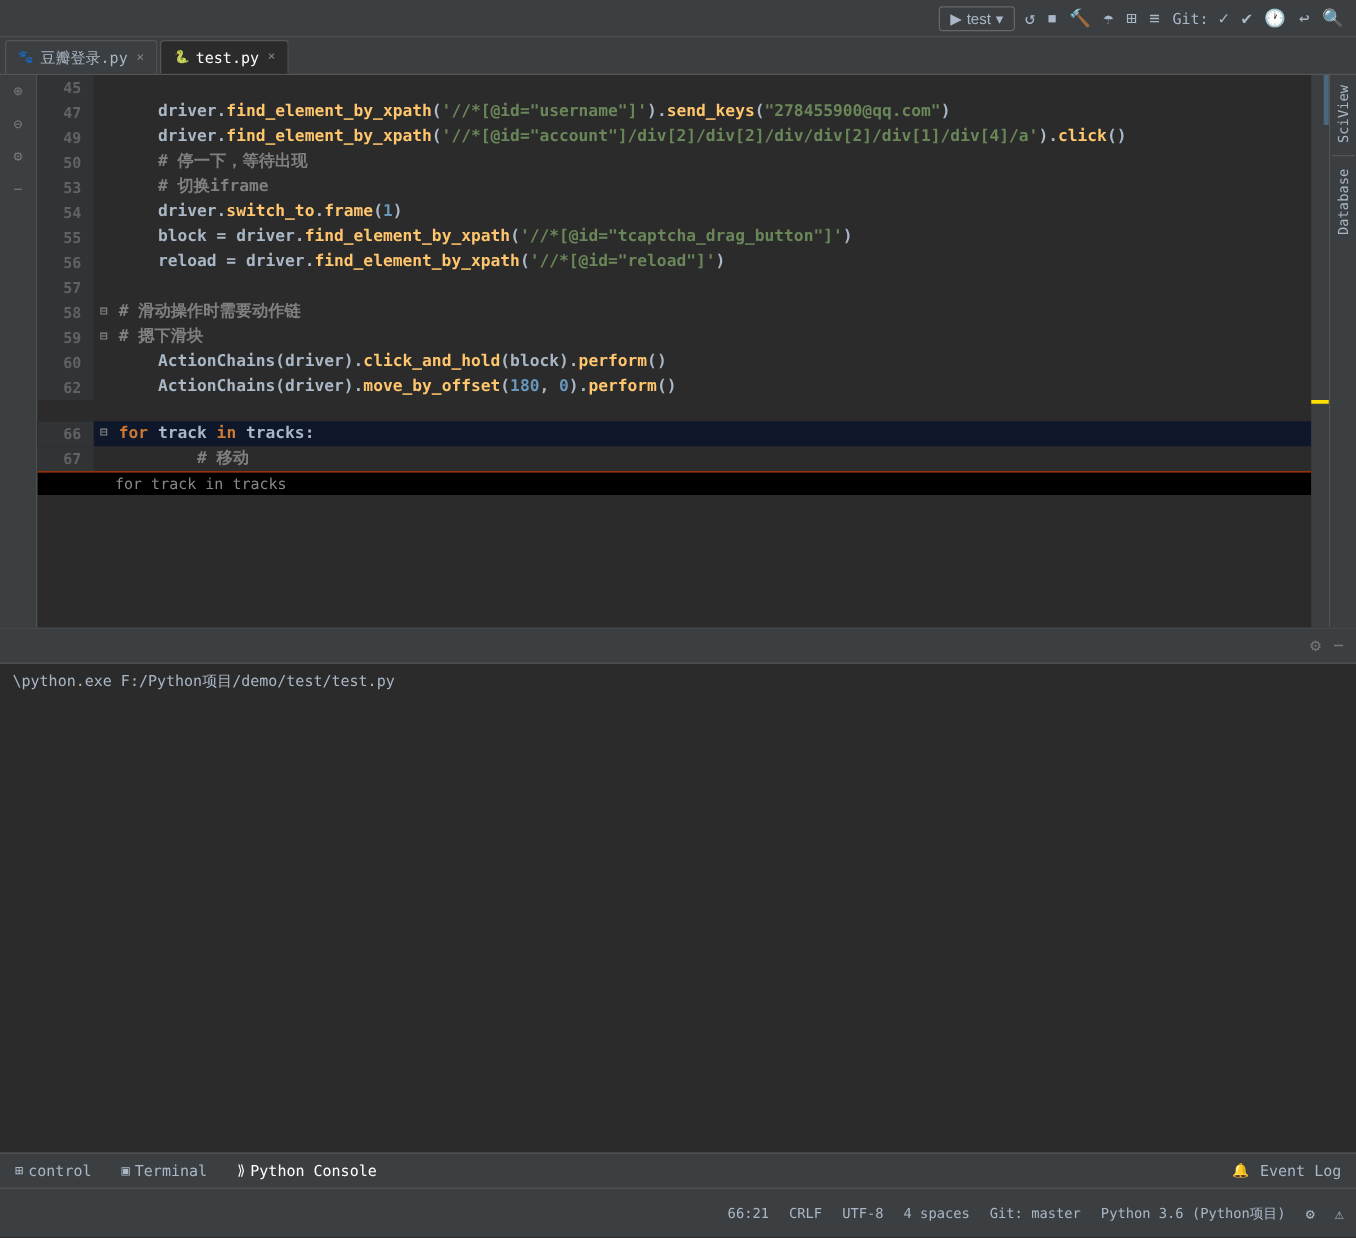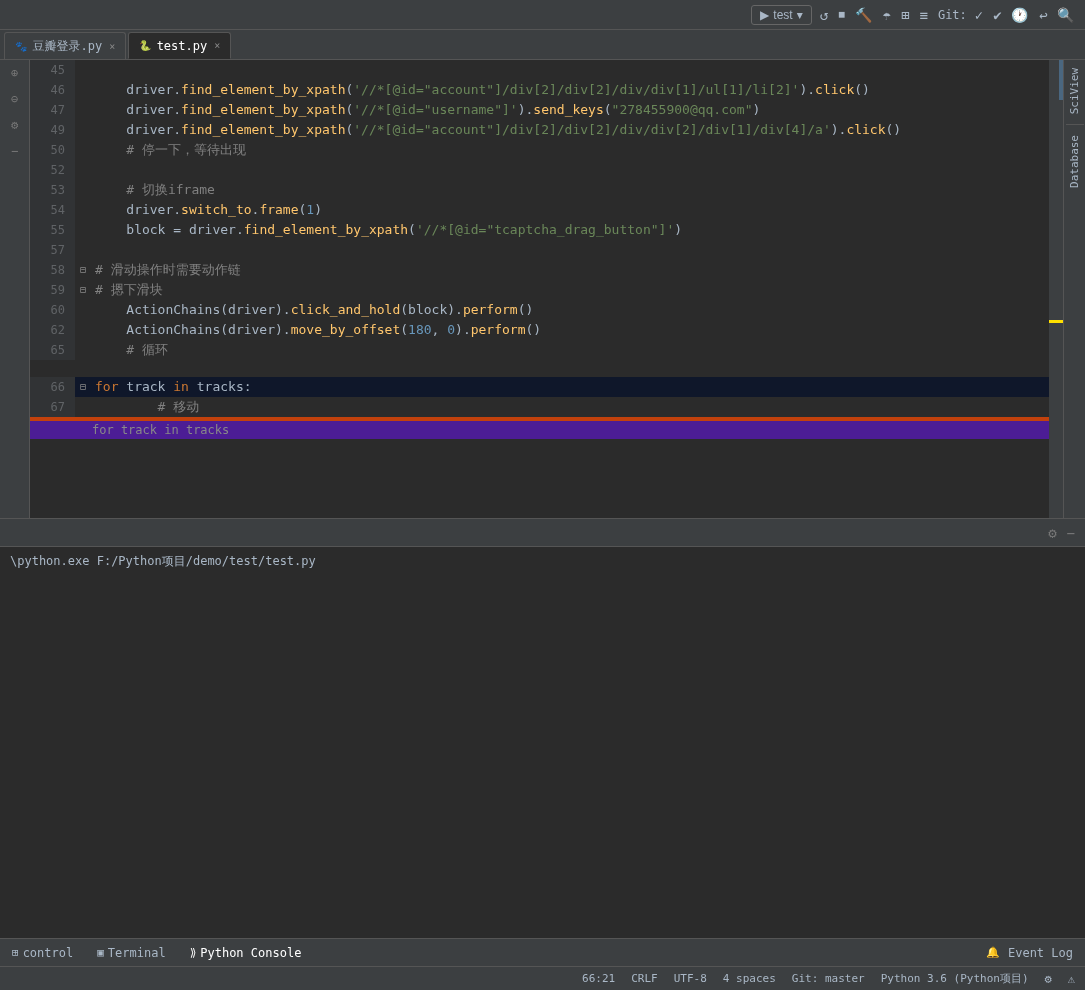--- a/index.html
+++ b/index.html
@@ -130,20 +130,21 @@
     }
     .code-lines {
       padding: 0;
       min-width: 100%;
     }
     .code-line {
       display: flex;
       align-items: stretch;
       min-height: 20px;
       line-height: 20px;
+      font-weight: bold;
     }
     .code-line.highlighted {
       background: #0f172a;
       margin-top: 17px;
     }
     .line-number {
       width: 45px;
       min-width: 45px;
       text-align: right;
       padding-right: 10px;
@@ -252,21 +253,21 @@
       overflow-y: auto;
     }
     .run-path {
       color: #a9b7c6;
       font-size: 12px;
     }
 
     
     .status-bar {
       background: #3c3f41;
-      height: 24px;
+      height: 40px;
       display: flex;
       align-items: center;
       justify-content: flex-end;
       padding: 0 10px;
       font-size: 11px;
       color: #a9b7c6;
       border-top: 1px solid #555;
       flex-shrink: 0;
       gap: 16px;
     }
@@ -355,25 +356,20 @@
 
   <div class="code-editor">
     <div class="code-lines">
 
       <div class="code-line">
         <div class="line-number">45</div>
         <div class="line-fold"></div>
         <div class="line-content"></div>
       </div>
 
-      <div class="code-line">
-        <div class="line-number">46</div>
-        <div class="line-fold"></div>
-        <div class="line-content"><span class="var">    driver.</span><span class="fn">find_element_by_xpath</span><span class="paren">(</span><span class="str">'//*[@id="account"]/div[2]/div[2]/div/div[1]/ul[1]/li[2]'</span><span class="paren">)</span><span class="dot">.</span><span class="fn">click</span><span class="paren">()</span></div>
-      </div>
 
       <div class="code-line">
         <div class="line-number">47</div>
         <div class="line-fold"></div>
         <div class="line-content"><span class="var">    driver.</span><span class="fn">find_element_by_xpath</span><span class="paren">(</span><span class="str">'//*[@id="username"]'</span><span class="paren">)</span><span class="dot">.</span><span class="fn">send_keys</span><span class="paren">(</span><span class="str">"278455900@qq.com"</span><span class="paren">)</span></div>
       </div>
 
 
       <div class="code-line">
         <div class="line-number">49</div>
@@ -381,44 +377,44 @@
         <div class="line-content"><span class="var">    driver.</span><span class="fn">find_element_by_xpath</span><span class="paren">(</span><span class="str">'//*[@id="account"]/div[2]/div[2]/div/div[2]/div[1]/div[4]/a'</span><span class="paren">)</span><span class="dot">.</span><span class="fn">click</span><span class="paren">()</span></div>
       </div>
 
       <div class="code-line">
         <div class="line-number">50</div>
         <div class="line-fold"></div>
         <div class="line-content"><span class="cm">    # 停一下，等待出现</span></div>
       </div>
 
 
-      <div class="code-line">
-        <div class="line-number">52</div>
-        <div class="line-fold"></div>
-        <div class="line-content"></div>
-      </div>
 
       <div class="code-line">
         <div class="line-number">53</div>
         <div class="line-fold"></div>
         <div class="line-content"><span class="cm">    # 切换iframe</span></div>
       </div>
 
       <div class="code-line">
         <div class="line-number">54</div>
         <div class="line-fold"></div>
         <div class="line-content"><span class="var">    driver.</span><span class="fn">switch_to</span><span class="dot">.</span><span class="fn">frame</span><span class="paren">(</span><span class="num">1</span><span class="paren">)</span></div>
       </div>
 
       <div class="code-line">
         <div class="line-number">55</div>
         <div class="line-fold"></div>
         <div class="line-content"><span class="var">    block </span><span class="eq">=</span><span class="var"> driver.</span><span class="fn">find_element_by_xpath</span><span class="paren">(</span><span class="str">'//*[@id="tcaptcha_drag_button"]'</span><span class="paren">)</span></div>
       </div>
 
+      <div class="code-line">
+        <div class="line-number">56</div>
+        <div class="line-fold"></div>
+        <div class="line-content"><span class="var">    reload </span><span class="eq">=</span><span class="var"> driver.</span><span class="fn">find_element_by_xpath</span><span class="paren">(</span><span class="str">'//*[@id="reload"]'</span><span class="paren">)</span></div>
+      </div>
 
       <div class="code-line">
         <div class="line-number">57</div>
         <div class="line-fold"></div>
         <div class="line-content"></div>
       </div>
 
       <div class="code-line">
         <div class="line-number">58</div>
         <div class="line-fold" style="cursor:pointer;color:#888;">⊟</div>
@@ -439,41 +435,36 @@
 
 
       <div class="code-line">
         <div class="line-number">62</div>
         <div class="line-fold"></div>
         <div class="line-content"><span class="var">    ActionChains</span><span class="paren">(</span><span class="var">driver</span><span class="paren">)</span><span class="dot">.</span><span class="fn">move_by_offset</span><span class="paren">(</span><span class="num">180</span><span class="paren">,</span> <span class="num">0</span><span class="paren">)</span><span class="dot">.</span><span class="fn">perform</span><span class="paren">()</span></div>
       </div>
 
 
 
-      <div class="code-line">
-        <div class="line-number">65</div>
-        <div class="line-fold"></div>
-        <div class="line-content"><span class="cm">    # 循环</span></div>
-      </div>
 
       <div class="code-line highlighted">
         <div class="line-number">66</div>
         <div class="line-fold" style="cursor:pointer;color:#888;">⊟</div>
         <div class="line-content"><span class="kw">for</span><span class="var"> track </span><span class="kw">in</span><span class="var"> tracks:</span></div>
       </div>
 
       <div class="code-line">
         <div class="line-number">67</div>
         <div class="line-fold"></div>
         <div class="line-content"><span class="cm">        # 移动</span></div>
       </div>
 
     </div>
 
-    <div style="position:sticky; bottom:0; background:#4c1d95; padding:2px 8px 2px 62px; font-size:12px; color:#888; border-top:4px solid #c2410c;">
+    <div style="position:sticky; bottom:0; background:#000000; padding:2px 8px 2px 62px; font-size:12px; color:#888; border-top:1px solid #c2410c;">
       <span>for track in tracks</span>
     </div>
   </div>
 
   <div class="right-scrollbar">
     <div class="scroll-indicator-yellow" style="top:260px;"></div>
     <div class="scroll-indicator" style="top:0; height:40px; background:#4a6780;"></div>
   </div>
 
   <div class="side-tabs">

